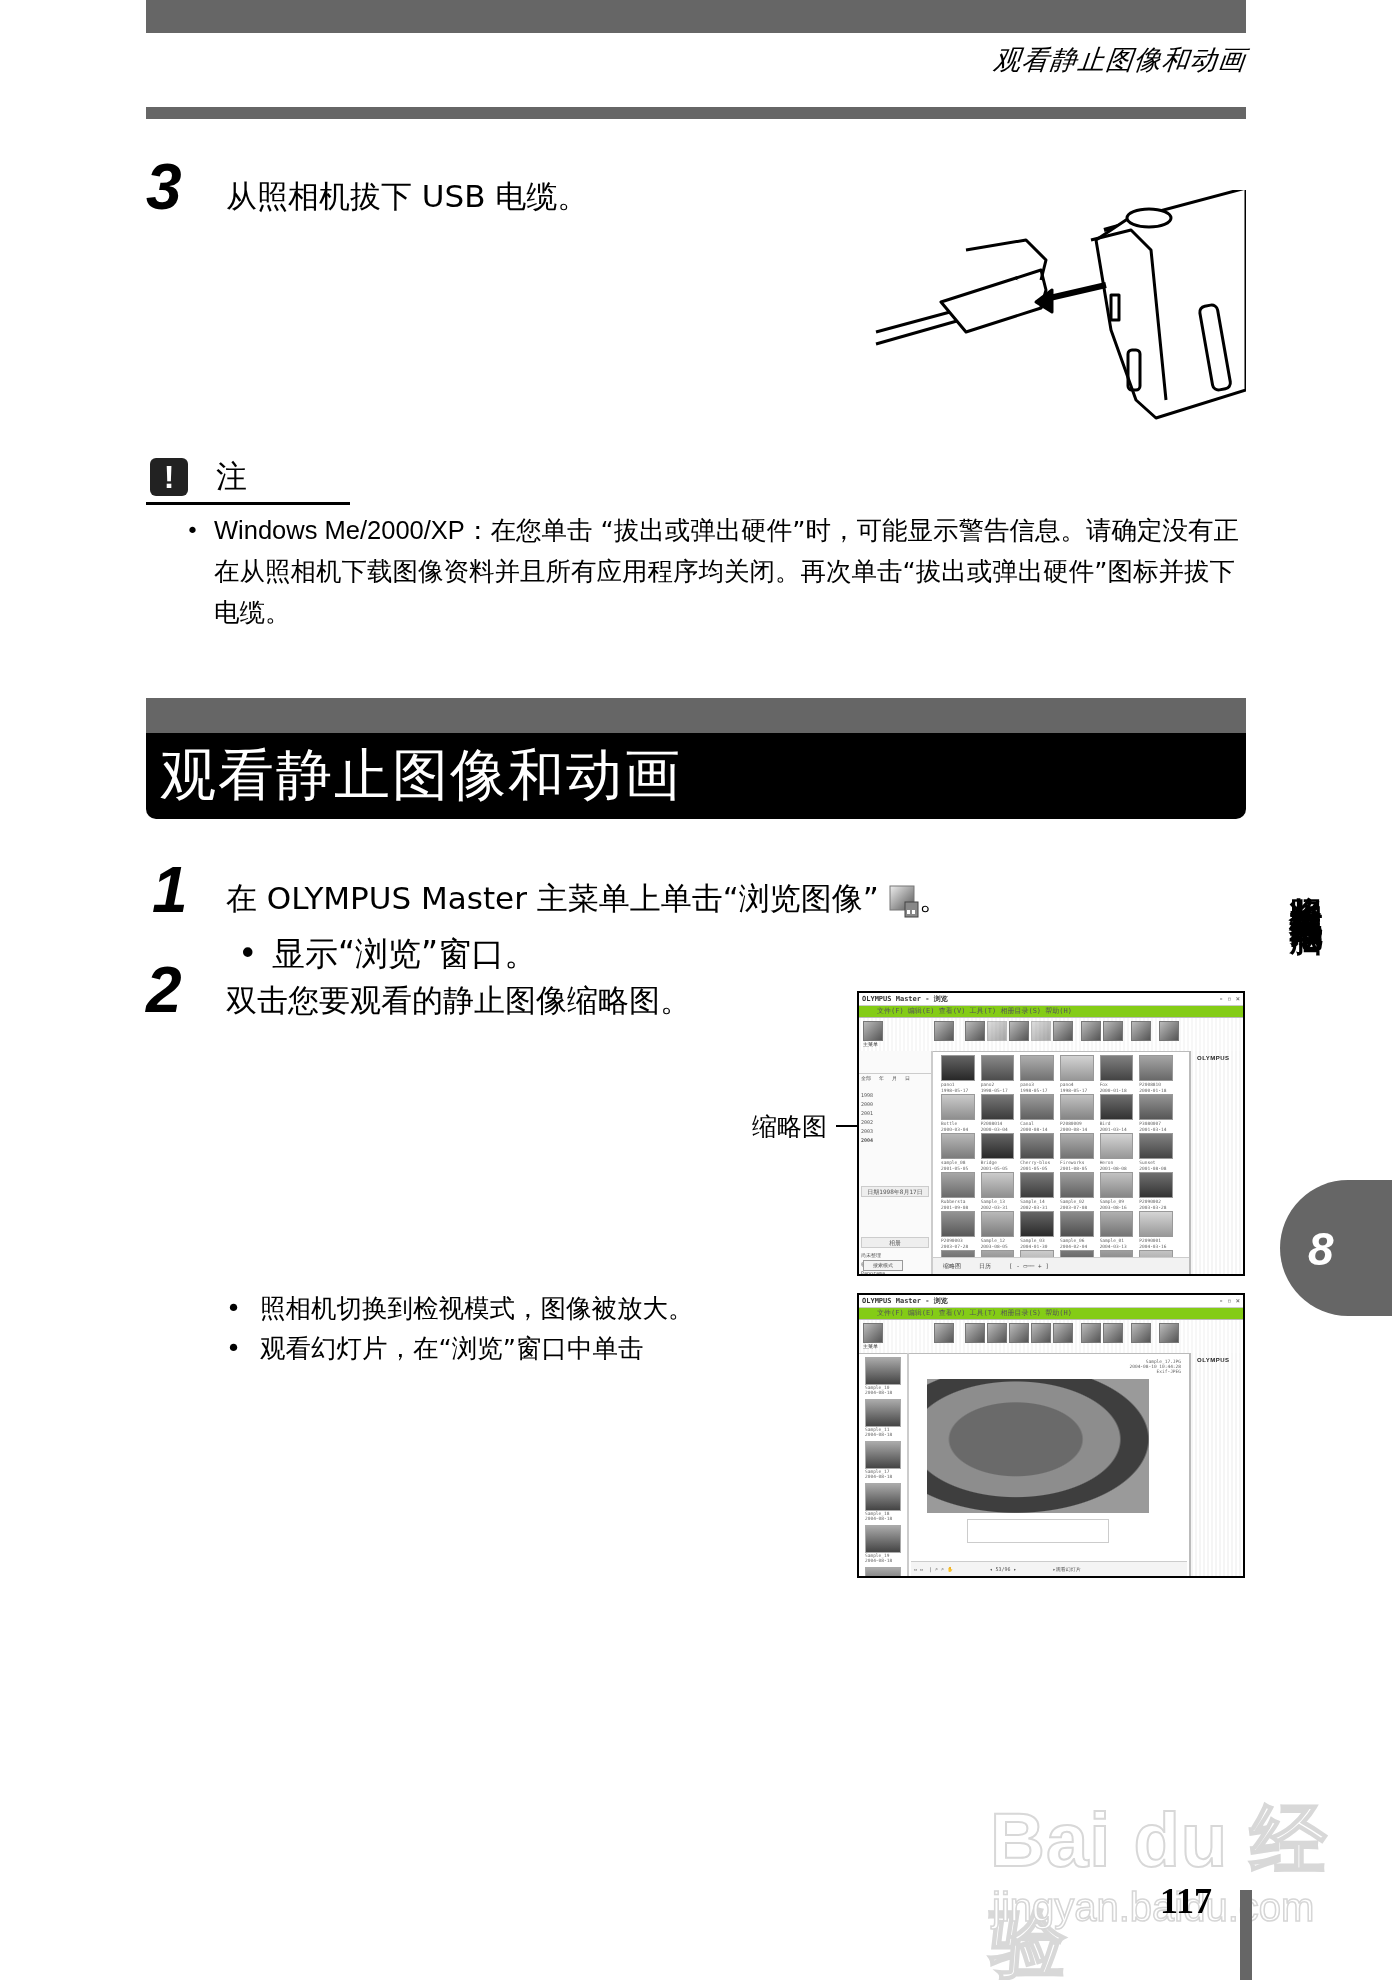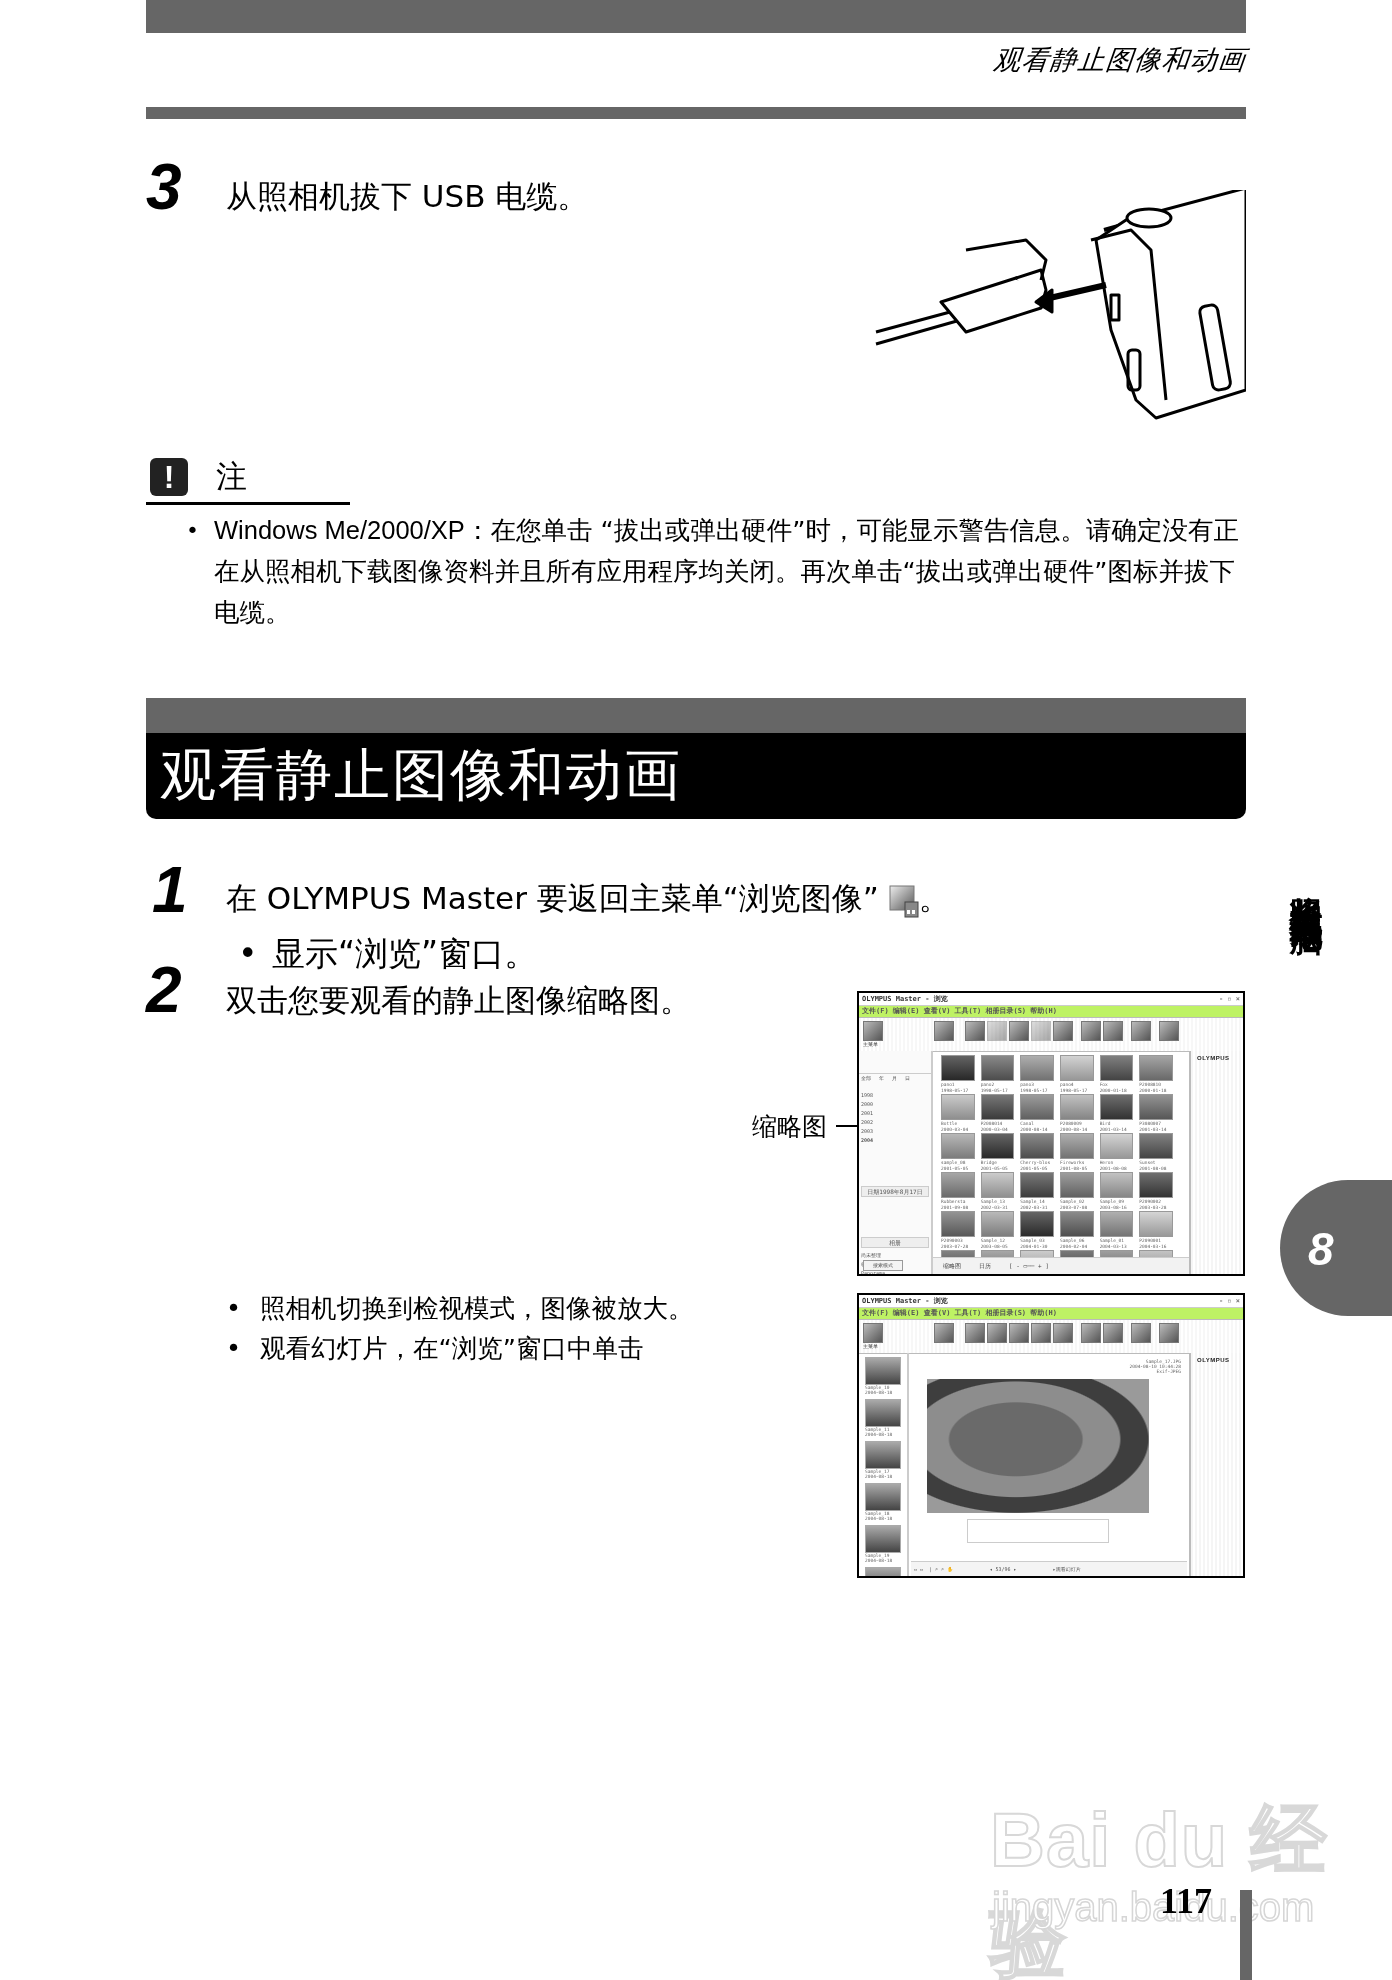--- a/index.html
+++ b/index.html
@@ -48,21 +48,21 @@
   #step2-text { left: 226px; top: 982px; }
 
   .bullet { display: inline-block; width: 34px; }
 
   
   .shot { position: absolute; border: 2px solid #000; background: #fff; overflow: hidden; font-size: 7px; color: #555; font-family: "DejaVu Sans Mono", monospace; }
   #shot1 { left: 857px; top: 991px; width: 384px; height: 281px; }
   #shot2 { left: 857px; top: 1293px; width: 384px; height: 281px; }
   .win-title { height: 12px; background: #fff; border-bottom: 1px solid #ccc; padding-left: 3px; line-height: 12px; font-weight: bold; color: #333; position: relative; }
   .win-ctrls { position: absolute; right: 3px; top: 0; color: #777; }
-  .win-menu { height: 11px; background: #bef264; border-bottom: 1px solid #bbb; padding-left: 3px; line-height: 11px; font-weight: bold; }
+  .win-menu { height: 11px; background: #84cc16; border-bottom: 1px solid #bbb; padding-left: 18px; line-height: 11px; }
   .win-toolbar { height: 33px; background: repeating-linear-gradient(90deg, #f7f7f7 0 2px, #fff 2px 4px); border-bottom: 1px solid #bbb; position: relative; }
   .tb-btn { position: absolute; top: 3px; width: 18px; height: 18px; background: linear-gradient(135deg, #bbb, #555); border: 1px solid #777; }
   .tb-lbl { position: absolute; top: 23px; font-size: 5px; color: #333; }
   .pane-left { position: absolute; left: 0; top: 58px; width: 72px; bottom: 0; border-right: 2px solid #ccc; background: #fafafa; }
   .pane-right { position: absolute; right: 0; top: 58px; width: 52px; bottom: 0; border-left: 2px solid #bbb; background: repeating-linear-gradient(90deg, #f5f5f5 0 2px, #fff 2px 4px); }
   .olympus-logo { position: absolute; left: 6px; top: 4px; font-family: "Liberation Sans", sans-serif; font-weight: bold; font-size: 6px; color: #222; letter-spacing: 0.5px; }
   .grid { position: absolute; left: 82px; top: 62px; right: 70px; bottom: 18px; display: grid; grid-template-columns: repeat(6, 1fr); grid-auto-rows: 39px; gap: 0 6px; }
   .thumb { display: flex; flex-direction: column; }
   .thumb .img { height: 24px; border: 1px solid #999; background: linear-gradient(180deg, #888, #333); }
   .thumb .cap { font-size: 4.5px; line-height: 5px; color: #666; margin-top: 1px; white-space: nowrap; overflow: hidden; }
@@ -138,21 +138,21 @@
   <span class="lead">Windows Me/2000/XP</span><span>：在您单击 “拔出或弹出硬件”时，可能显示警告信息。请确定没有正在从照相机下载图像资料并且所有应用程序均关闭。再次单击“拔出或弹出硬件”图标并拔下电缆。</span>
 </div>
 
 <div id="sec-gray" class="abs bar-gray"></div>
 <div id="sec-black" class="abs">
   <div id="sec-title" class="abs">观看静止图像和动画</div>
 </div>
 
 <div id="step1-num" class="abs step-num">1</div>
 <div id="step1-text" class="abs step-text">
-  <span>在 OLYMPUS Master 要返回主菜单“浏览图像”</span><span id="browse-icon"><svg width="30" height="34" viewBox="0 0 30 34">
+  <span>在 OLYMPUS Master 主菜单上单击“浏览图像”</span><span id="browse-icon"><svg width="30" height="34" viewBox="0 0 30 34">
         <defs>
           <linearGradient id="g1" x1="0" y1="0" x2="1" y2="1">
             <stop offset="0" stop-color="#eee"></stop>
             <stop offset="1" stop-color="#555"></stop>
           </linearGradient>
         </defs>
         <rect x="1" y="2" width="24" height="24" fill="url(#g1)" stroke="#777"></rect>
         <rect x="16" y="18" width="13" height="15" fill="#888" stroke="#444"></rect>
         <rect x="18" y="26" width="3" height="4" fill="#fff"></rect>
         <rect x="23" y="26" width="3" height="4" fill="#fff"></rect>

